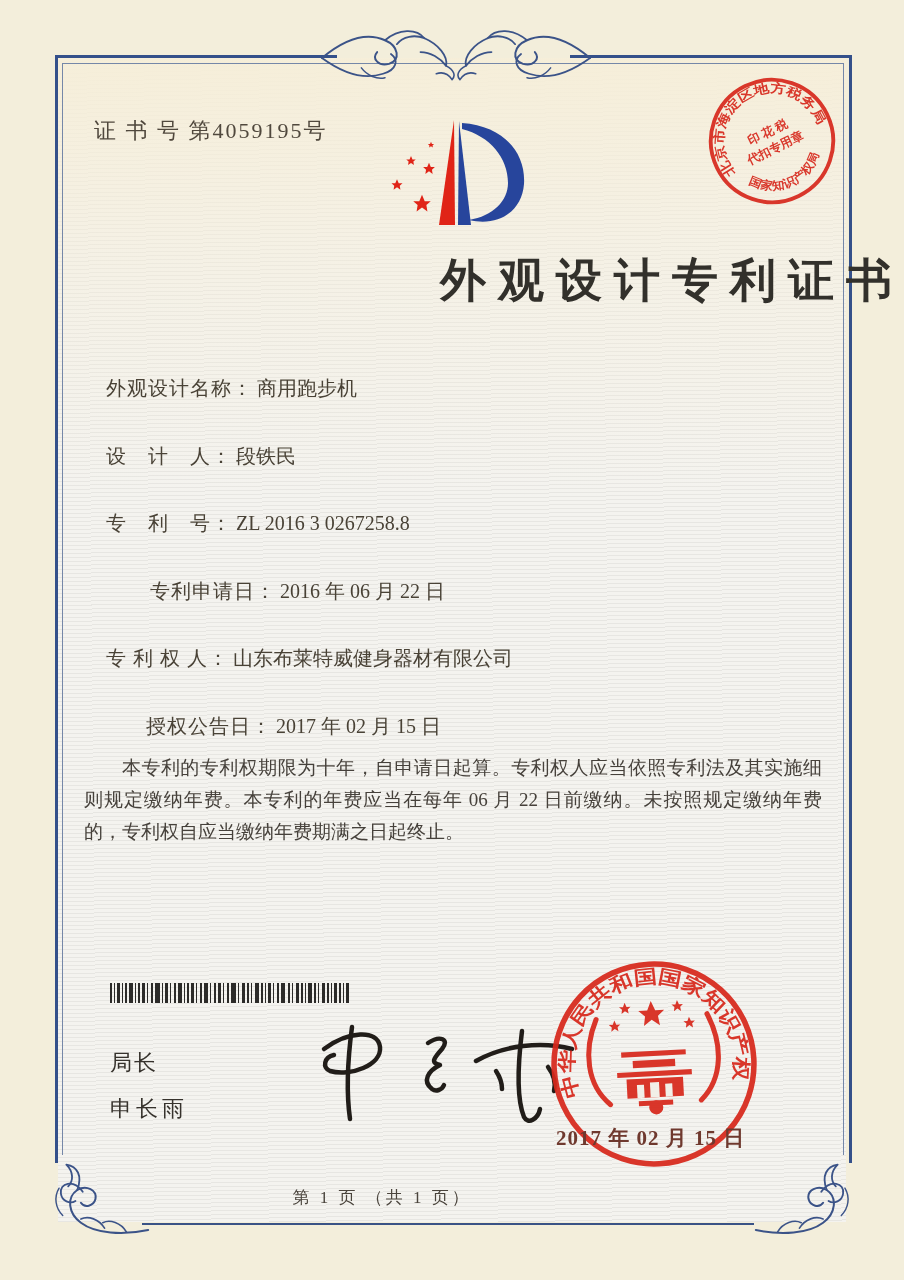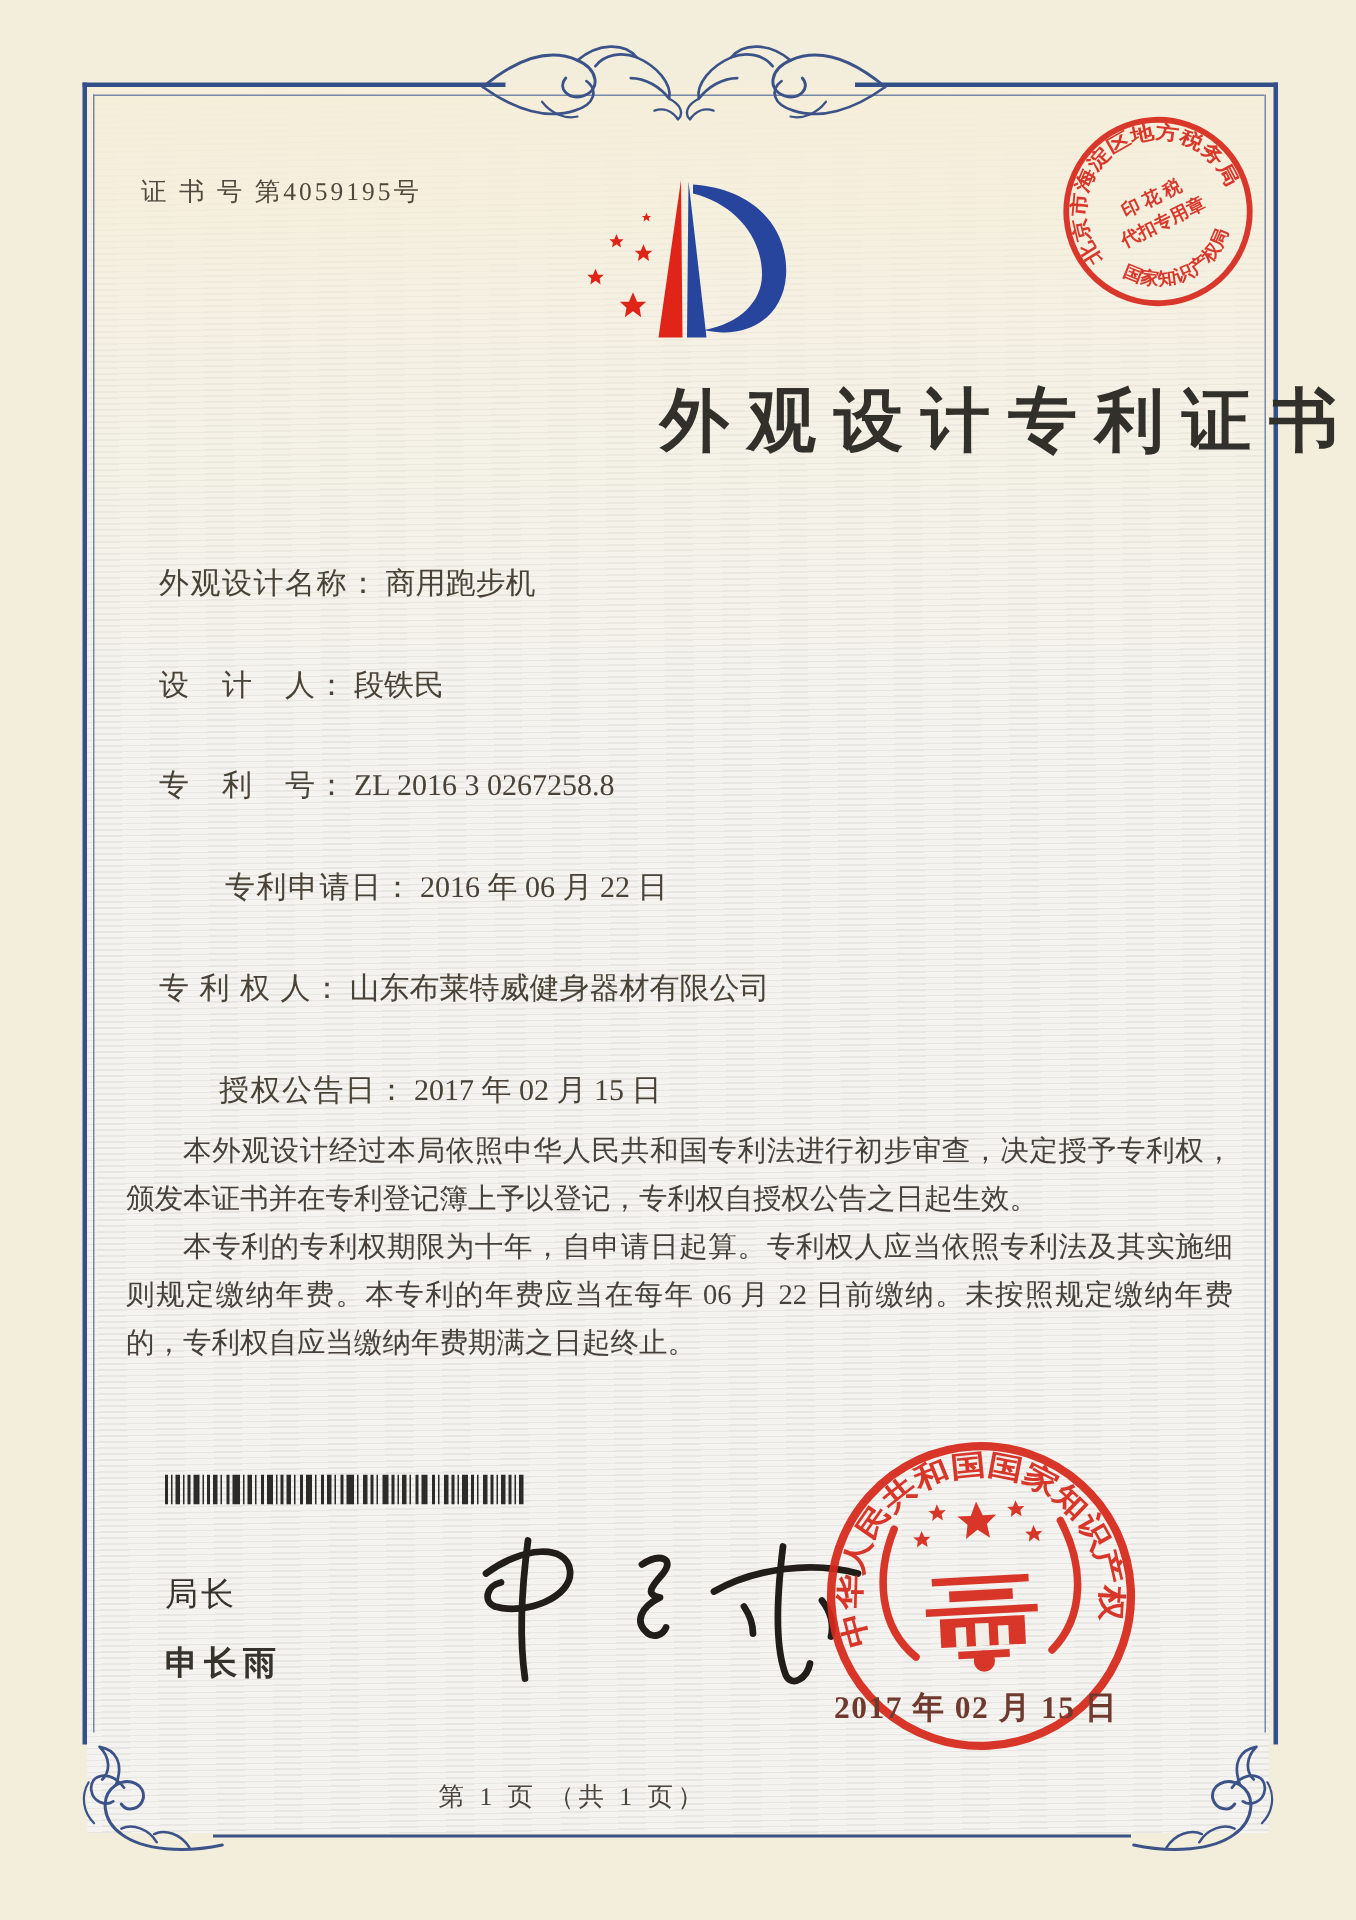--- a/index.html
+++ b/index.html
@@ -25,40 +25,40 @@
   .b-top-thin { left:62px; top:63px; width:781px; height:1px; background:#7587a8; }
   .b-left   { left:55px; top:55px; width:3px; height:1108px; }
   .b-left-thin { left:62px; top:63px; width:1px; height:1092px; background:#7587a8; }
   .b-right  { left:849px; top:55px; width:3px; height:1108px; }
   .b-right-thin { left:843px; top:63px; width:1px; height:1092px; background:#7587a8; }
   .b-bottom { left:142px; top:1223px; width:612px; height:2px; background:#3a5386; }
 
   .flourish { stroke:#3b5388; fill:none; stroke-linecap:round; stroke-linejoin:round; }
 
   
-  .cert-no { left:94px; top:116px; font-size:17px; letter-spacing:2px; color:#50483d; }
+  .cert-no { left:94px; top:116px; font-size:22px; letter-spacing:2px; color:#50483d; }
   .title {
     left:0; top:250px; width:904px; text-align:right;
     font-size:46px; font-weight:600; letter-spacing:12px; color:#32302b;
   }
 
   
   .field { left:106px; font-size:20px; color:#494236; white-space:nowrap; }
   .field .lbl { letter-spacing:1px; }
   .field .val { margin-left:4px; }
   .f0 { top:375px; } .f1 { top:443px; } .f2 { top:510px; }
   .f3 { top:578px;margin-left:44px; } .f4 { top:645px; } .f5 { top:713px;margin-left:40px; }
 
   
   .paras { left:84px; top:752px; width:738px; font-size:19px; line-height:32px; color:#46413b; }
   .paras p { text-indent:2em; text-align:justify; }
 
   
   .director-label { left:110px; top:1048px; font-size:22px; color:#36322c; letter-spacing:2px; }
-  .director-name  { left:110px; top:1094px; font-size:22px; color:#36322c; letter-spacing:4px; font-weight:700; }
+  .director-name  { left:110px; top:1094px; font-size:22px; color:#36322c; letter-spacing:4px; font-weight:400; }
   .footer { left:0; top:1186px; width:764px; text-align:center; font-size:17px; letter-spacing:3px; color:#4a443c; }
 
   
   .tax-seal { left:706px; top:75px; width:132px; height:132px; transform:rotate(-26deg); opacity:.92; }
   .big-seal { left:548px; top:958px; width:212px; height:212px; transform:rotate(-3deg); opacity:.93; }
   .seal-date { left:556px; top:1124px; font-size:21px; font-weight:700; letter-spacing:1px; color:#6f392e; white-space:nowrap; }
   .seal-text { fill:#d7281c; font-family:"Liberation Serif","DejaVu Serif",serif; font-weight:700; }
 
   .logo { left:352px; top:98px; width:250px; height:150px; }
   .signature { left:290px; top:1015px; width:300px; height:120px; }
@@ -148,21 +148,20 @@
 <div class="abs title">外观设计专利证书</div>
 
 <div class="abs field f0"><span class="lbl">外观设计名称：</span><span class="val">商用跑步机</span></div>
 <div class="abs field f1"><span class="lbl">设　计　人：</span><span class="val">段铁民</span></div>
 <div class="abs field f2"><span class="lbl">专　利　号：</span><span class="val">ZL 2016 3 0267258.8</span></div>
 <div class="abs field f3"><span class="lbl">专利申请日：</span><span class="val">2016 年 06 月 22 日</span></div>
 <div class="abs field f4"><span class="lbl">专 利 权 人：</span><span class="val">山东布莱特威健身器材有限公司</span></div>
 <div class="abs field f5"><span class="lbl">授权公告日：</span><span class="val">2017 年 02 月 15 日</span></div>
 
 <div class="abs paras">
-  <p>本外观设计经过本局依照中华人民共和国专利法进行初步审查，决定授予专利权，颁发本证书并在专利登记簿上予以登记，专利权自授权公告之日起生效。</p>
   <p>本专利的专利权期限为十年，自申请日起算。专利权人应当依照专利法及其实施细则规定缴纳年费。本专利的年费应当在每年 06 月 22 日前缴纳。未按照规定缴纳年费的，专利权自应当缴纳年费期满之日起终止。</p>
 </div>
 
 <svg class="abs barcode" viewBox="0 0 240 20" preserveAspectRatio="none">
   <g fill="#2c2b29">
     <rect x="0" width="2" height="20"></rect>
       <rect x="4" width="1" height="20"></rect>
       <rect x="7" width="3" height="20"></rect>
       <rect x="12" width="1" height="20"></rect>
       <rect x="15" width="2" height="20"></rect>

